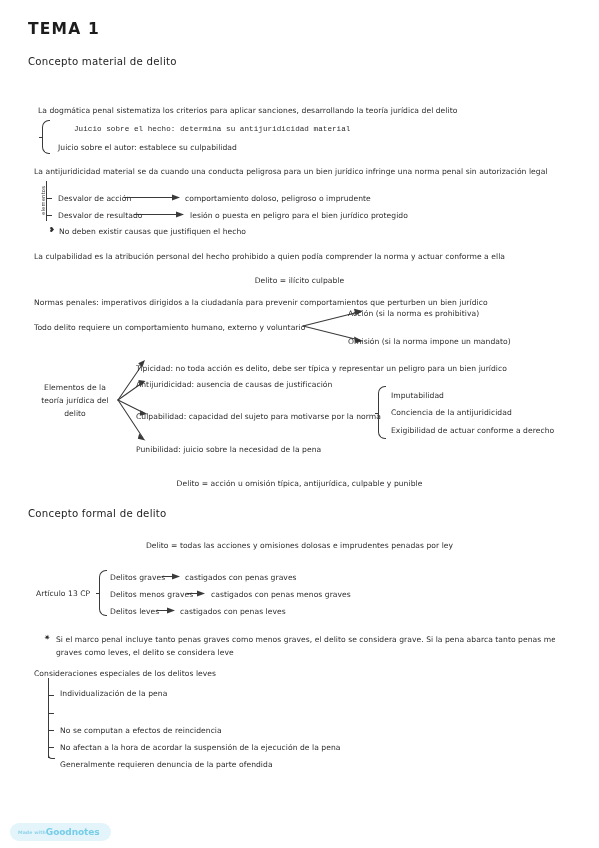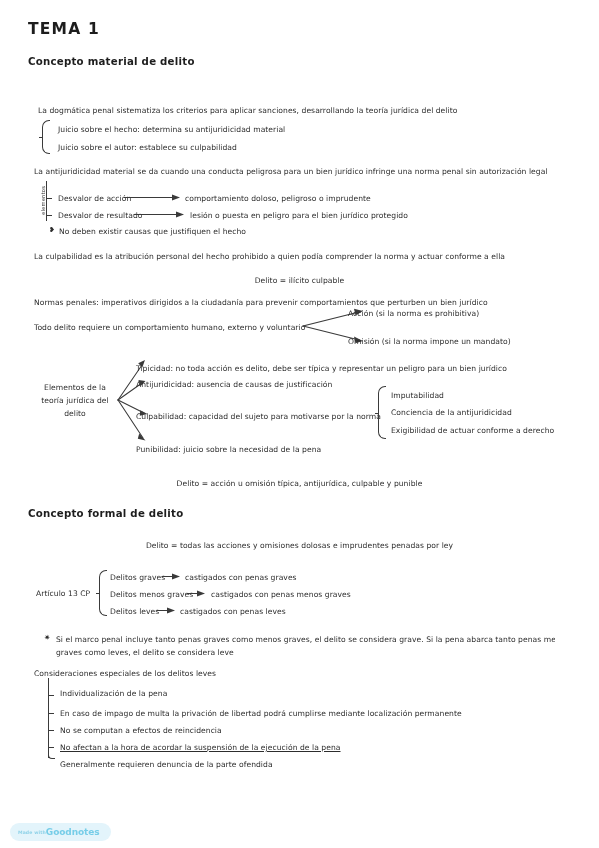--- a/index.html
+++ b/index.html
@@ -25,21 +25,21 @@
     left: 28px;
     top: 20px;
     font-size: 15.5px;
     font-weight: 600;
     letter-spacing: 1.2px;
     color: #1d1d1d;
   }
   .h2 {
     position: absolute;
     font-size: 10.2px;
-    font-weight: 700;
+    font-weight: 400;
     letter-spacing: .25px;
     color: #1d1d1d;
   }
   .t {
     position: absolute;
     font-size: 7.6px;
     line-height: 11px;
     letter-spacing: .05px;
     color: #2d2d2d;
     white-space: nowrap;
@@ -152,21 +152,21 @@
 <div class="page">
 
   <div class="title">TEMA 1</div>
 
   <div class="h2" style="left:28px; top:56px;">Concepto material de delito</div>
 
 
   <div class="t" style="left:38px; top:105px;">La dogmática penal sistematiza los criterios para aplicar sanciones, desarrollando la teoría jurídica del delito</div>
 
   <div class="brace" style="left:42px; top:120px; height:32px;"></div>
-  <div class="t" style="left:58px; top:124px;">Juicio sobre el hecho: determina su antijuridicidad material</div>
+  <div class="t" style="left:74px; top:124px;font-family:Liberation Mono, monospace;">Juicio sobre el hecho: determina su antijuridicidad material</div>
   <div class="t" style="left:58px; top:142px;">Juicio sobre el autor: establece su culpabilidad</div>
 
   <div class="t" style="left:34px; top:166px;">La antijuridicidad material se da cuando una conducta peligrosa para un bien jurídico infringe una norma penal sin autorización legal</div>
 
   <div class="rail" style="left:46px; top:181px; height:40px;"></div>
   <div class="vlabel" style="left:40px; top:215px;">elementos</div>
 
   <div class="tick" style="left:46px; top:198px;"></div>
   <div class="tick" style="left:46px; top:215px;"></div>
 
@@ -270,23 +270,22 @@
 
   <div class="rail" style="left:48px; top:678px; height:80px;"></div>
   <div class="rail-foot" style="left:48px; top:746px; height:12px;"></div>
 
   <div class="tick" style="left:48px; top:695px;"></div>
   <div class="tick" style="left:48px; top:713px;"></div>
   <div class="tick" style="left:48px; top:730px;"></div>
   <div class="tick" style="left:48px; top:747px;"></div>
 
   <div class="t" style="left:60px; top:688px;">Individualización de la pena</div>
-  <div class="t" style="left:60px; top:708px;">En caso de impago de multa la privación de libertad podrá cumplirse mediante localización permanente</div>
   <div class="t" style="left:60px; top:725px;">No se computan a efectos de reincidencia</div>
-  <div class="t" style="left:60px; top:742px;text-decoration:underline;">No afectan a la hora de acordar la suspensión de la ejecución de la pena</div>
+  <div class="t" style="left:60px; top:742px;">No afectan a la hora de acordar la suspensión de la ejecución de la pena</div>
   <div class="t" style="left:60px; top:759px;">Generalmente requieren denuncia de la parte ofendida</div>
 
   <div class="watermark">
     <span class="wm-made">Made with</span>
     <span class="wm-brand">Goodnotes</span>
   </div>
 
 </div>
 
 </body></html>

